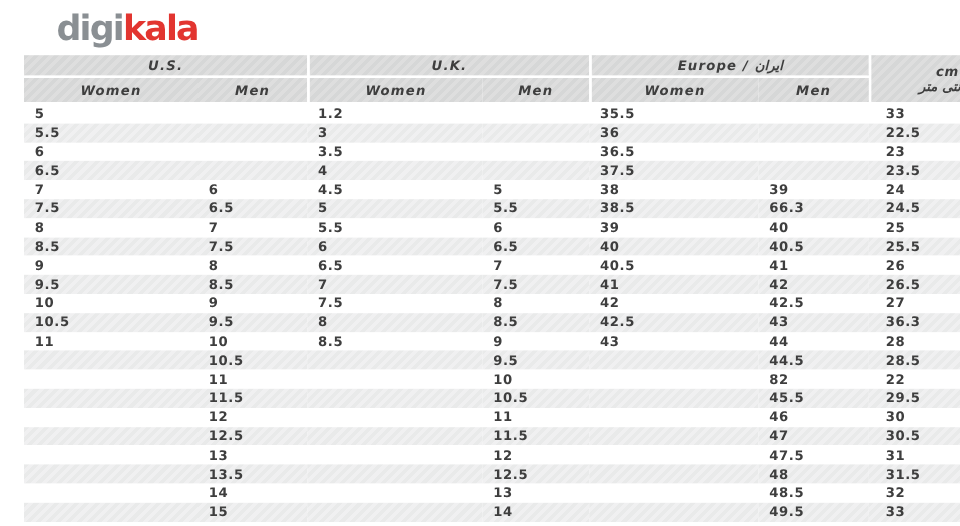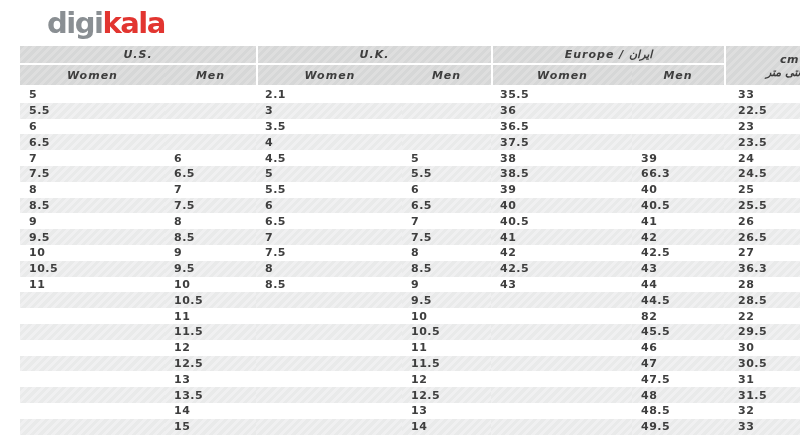--- a/index.html
+++ b/index.html
@@ -109,21 +109,21 @@
         <th class="gdiv">Women</th>
         <th>Men</th>
         <th class="gdiv">Women</th>
         <th>Men</th>
       </tr>
     </thead>
     <tbody>
         <tr>
           <td>5</td>
           <td></td>
-          <td>2.1</td>
+          <td>1.2</td>
           <td></td>
           <td>35.5</td>
           <td></td>
           <td>33</td>
         </tr>
         <tr>
           <td>5.5</td>
           <td></td>
           <td>3</td>
           <td></td>

